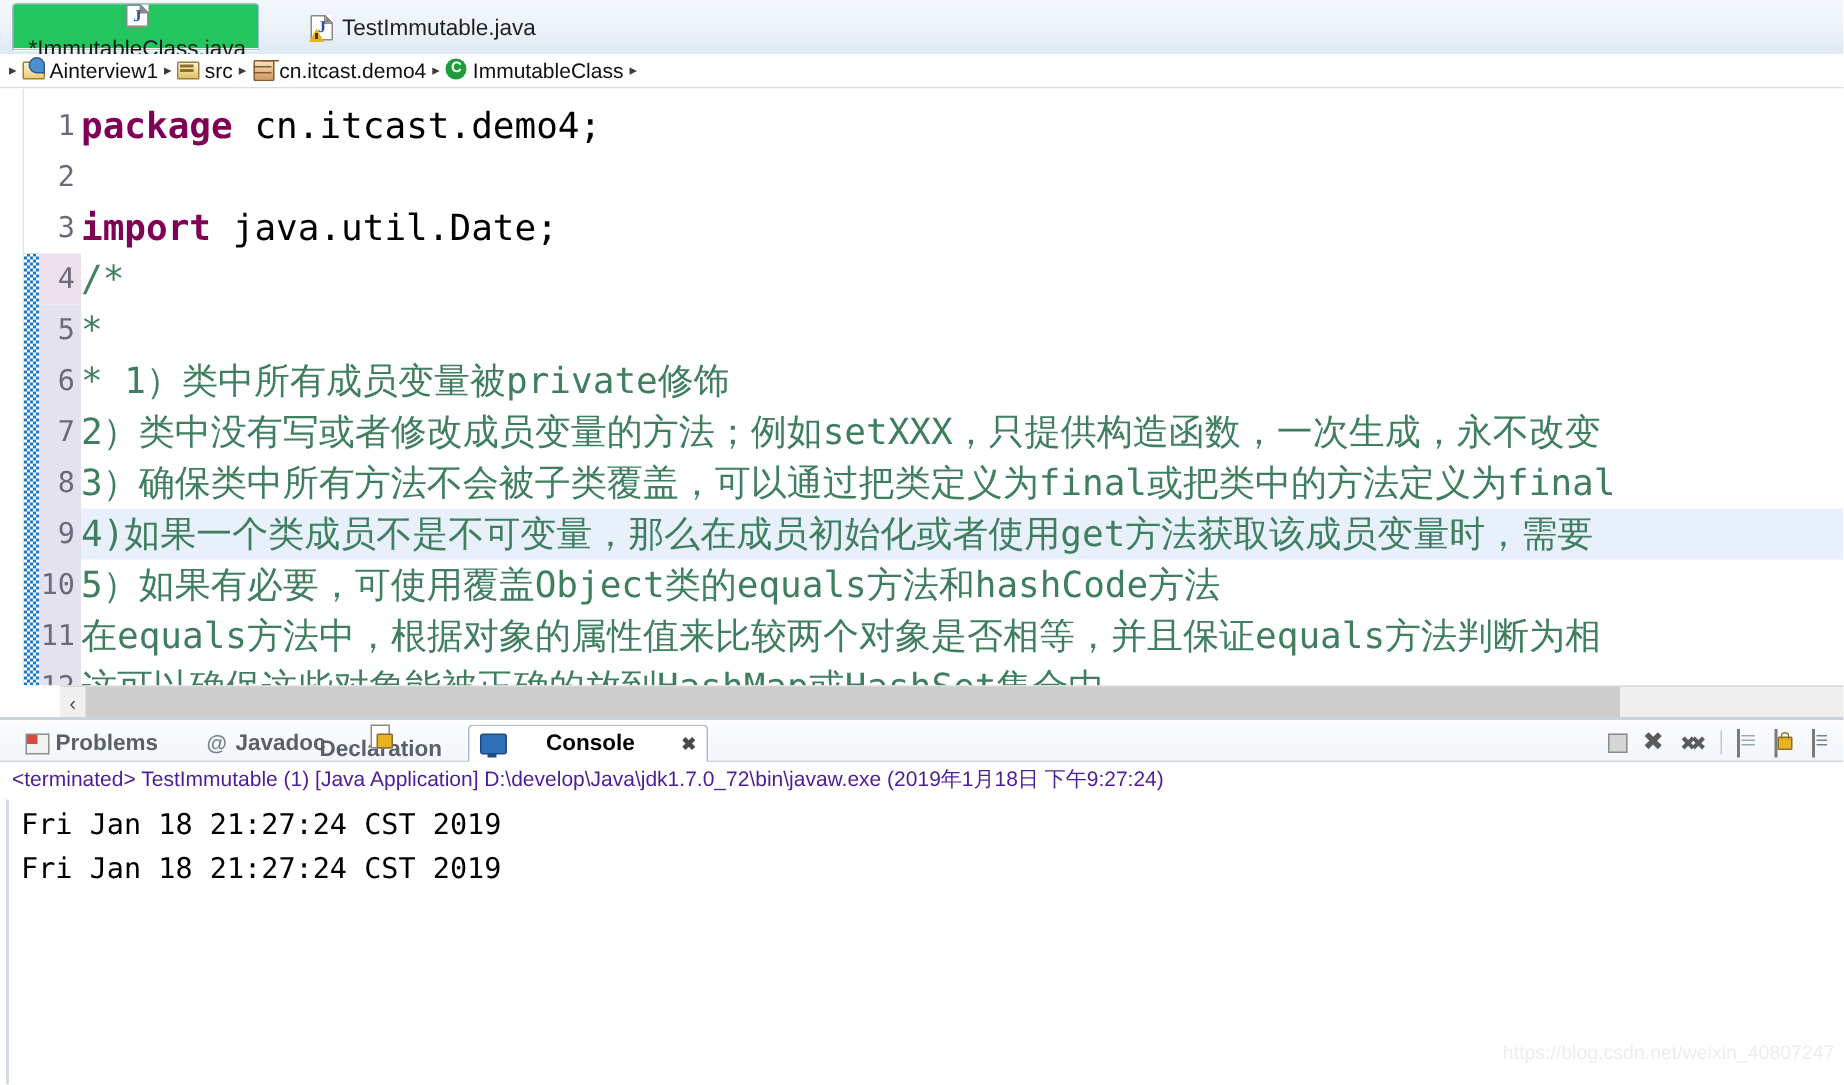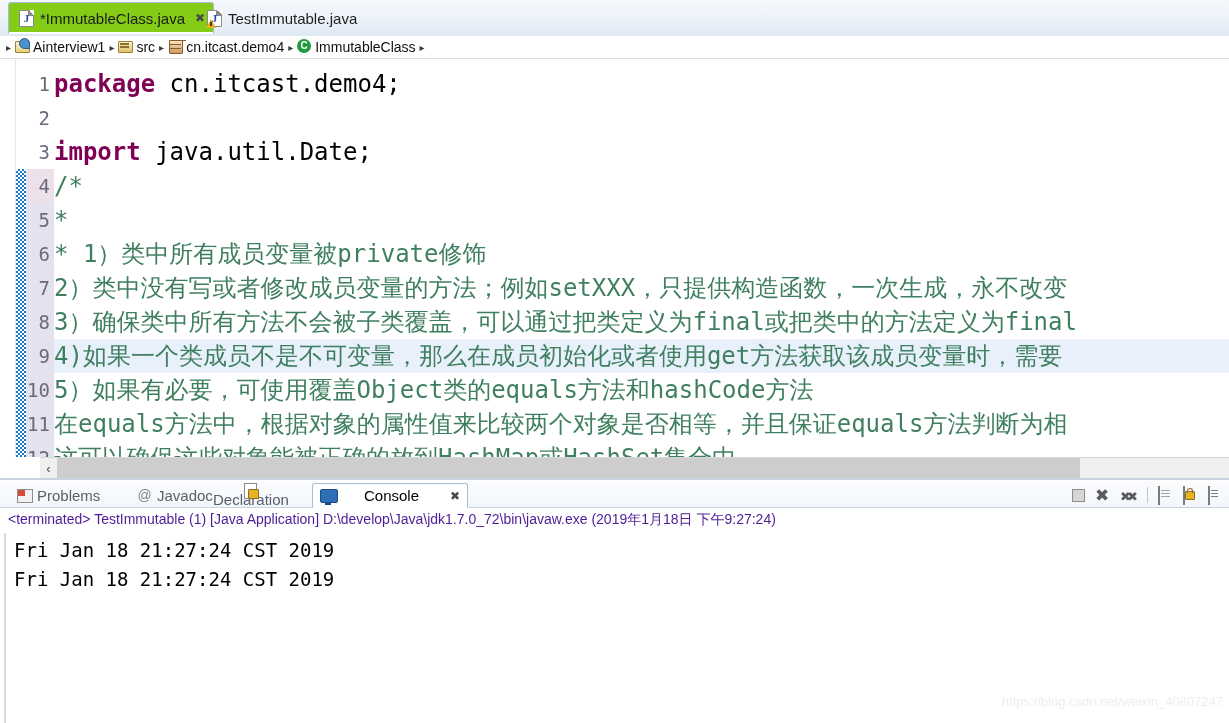--- a/index.html
+++ b/index.html
@@ -22,25 +22,26 @@
   }
   .tab {
     position: absolute; top: 2px; height: 32px;
     display: flex; align-items: center; gap: 6px;
     padding: 0 8px 0 10px;
     font-size: 15px; color: #1a1a1a;
     border: 1px solid transparent;
     white-space: nowrap;
   }
   .tab.active {
-    background: #84cc16;
+    background: #22c55e;
     border: 1px solid #a6bdd7;
     border-bottom-color: #ffffff;
     border-radius: 3px 3px 0 0;
     box-shadow: 0 -1px 0 #ffffff inset;
+    flex-direction: column;
   }
   .tab.inactive { color: #1f1f1f; }
   .tab-close { font-size: 12px; color: #4a4a4a; margin-left: 4px; line-height: 1; }
 
   
   .ico-java {
     position: relative; width: 15px; height: 17px; flex: 0 0 15px;
     background: #ffffff; border: 1px solid #8a8a8a; border-radius: 1px;
   }
   .ico-java::before {
@@ -193,20 +194,21 @@
     position: absolute; left: 0; top: 0; width: 1229px; height: 27px;
     background: linear-gradient(to bottom,#fbfcfe 0%,#f2f6fa 100%);
     border-bottom: 1px solid #c8d4e0;
   }
   .vtab {
     position: absolute; top: 2px; height: 25px;
     display: flex; align-items: center; gap: 5px;
     padding: 0 7px;
     font-size: 15px; color: #5a6068;
     white-space: nowrap;
+    font-weight: bold;
   }
   .vtab.active {
     color: #000000;
     background: #ffffff;
     border: 1px solid #a6bdd7; border-bottom-color: #ffffff;
     border-radius: 3px 3px 0 0;
     gap: 28px;
   }
   .vtab-close { font-size: 12px; color: #4a4a4a; margin-left: 3px; }
 

